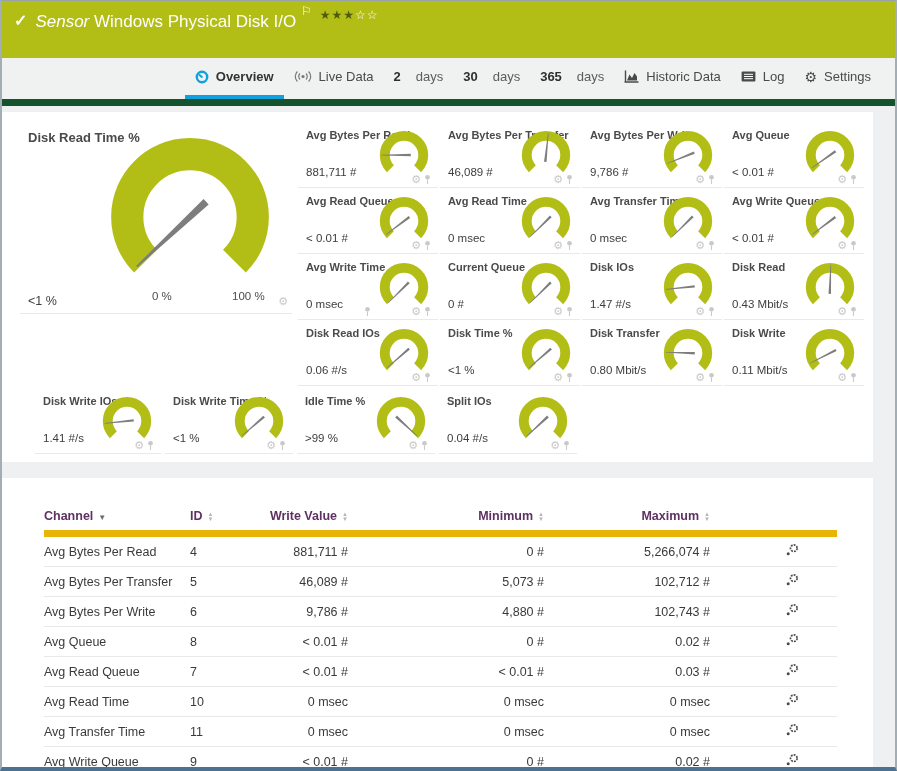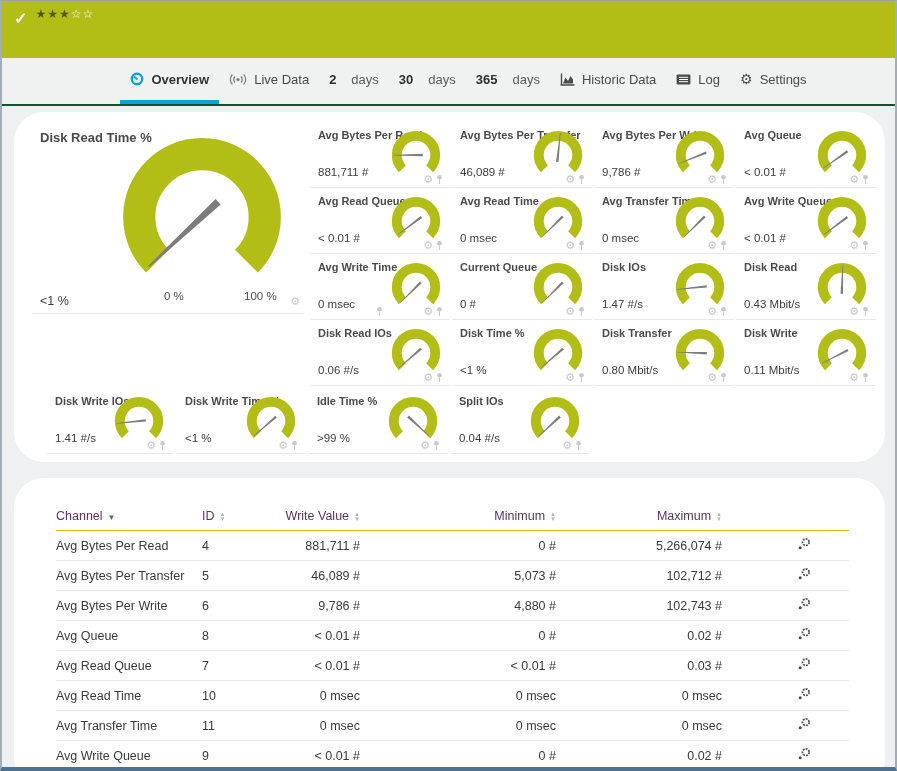--- a/index.html
+++ b/index.html
@@ -16,31 +16,31 @@
          background: var(--green); color: #fff; padding: 8px 12px 0 12px; }
   .hdr-row1 { display: flex; align-items: center; gap: 8px; font-size: 17px; }
   .hdr-check { font-size: 16px; font-weight: bold; }
   .hdr-kind { font-style: italic; }
   .hdr-flag { font-size: 12px; vertical-align: super; position: relative; top: -5px; }
   .hdr-stars { font-size: 12px; letter-spacing: 1px; position: relative; top: -5px; }
   .star-f { color: #4f5a10; } .star-e { color: #ffffff; }
   .hdr-status { margin: 3px 0 0 34px; font-size: 11px; font-weight: bold; color: #57600a; }
   
   .tabs { position: absolute; top: 57px; left: 0; right: 0; height: 48px;
-          background: #f0f1f1; border-bottom: 2px solid #14532d;
-          display: flex; align-items: stretch; justify-content: center;
+          background: #f0f1f1; border-bottom: 7px solid #14532d;
+          display: flex; align-items: stretch; justify-content: flex-end;
           padding: 0 14px 0 54px; }
   .tab { display: flex; align-items: center; gap: 7px; font-size: 13px; color: #4a4a4a;
          border-bottom: 4px solid transparent; padding: 0 10px; cursor: pointer; }
   .tab .num { font-weight: bold; color: #2e2e2e; }
   .tab .lbl-soft { color: #5c5c5c; margin-left: 8px; }
   .tab.active { border-bottom-color: var(--blue); font-weight: bold; color: #333; }
   .tab .glyph { font-size: 14px; color: #4a4a4a; line-height: 1; }
   
-  .card { position: absolute; left: 12px; width: 871px; background: #fff; border-radius: 30px; }
+  .card { position: absolute; left: 0; width: 871px; background: #fff; }
   #gauge-card { top: 111px; height: 350px; }
   #table-card { top: 477px; height: 310px; }
   
   .bigcell { position: absolute; left: 18px; top: 10px; width: 272px; height: 192px;
              border-bottom: 1px solid #e9e9e9; }
   .bigcell .blabel { position: absolute; left: 8px; top: 8px; font-size: 13px; font-weight: bold; color: #4a4a4a; }
   .bigcell svg { position: absolute; left: 85px; top: 10px; }
   .bigcell .bval { position: absolute; left: 8px; top: 172px; font-size: 12.5px; color: #3d3d3d; }
   .bscale0 { position: absolute; left: 132px; top: 168px; font-size: 11.5px; color: #4c4c4c; }
   .bscale100 { position: absolute; left: 212px; top: 168px; font-size: 11.5px; color: #4c4c4c; }
@@ -57,39 +57,44 @@
   .glabel { position: absolute; left: 8px; top: 7px; font-size: 11px; font-weight: bold; color: #4a4a4a; white-space: nowrap; }
   .gsvg { position: absolute; right: 8px; top: 7px; }
   .gvalue { position: absolute; left: 8px; bottom: 9px; font-size: 11.5px; color: #3d3d3d; white-space: nowrap; }
   .cellicons { position: absolute; right: 6px; bottom: 2px; display: flex; align-items: center; gap: 2px; }
   .gear-glyph { font-size: 11px; color: #c9c9c9; line-height: 1; cursor: pointer; }
   .garc { stroke: var(--green); }
   .gneedle { fill: #7d7d7d; }
   
   table { border-collapse: collapse; margin: 26px 0 0 42px; font-size: 12.5px; color: #3a3a3a; table-layout: fixed; }
   col.c1{width:146px} col.c2{width:62px} col.c3{width:98px} col.c4{width:196px} col.c5{width:166px} col.c6{width:125px}
-  th { font-weight: normal; color: #5f3163; text-align: left; padding: 5px 2px 7px 0; font-size: 12.5px;
-       border-bottom: 1px solid #eab308; white-space: nowrap; cursor: pointer; }
+  th { font-weight: bold; color: #5f3163; text-align: left; padding: 5px 2px 7px 0; font-size: 12.5px;
+       border-bottom: 7px solid #eab308; white-space: nowrap; cursor: pointer; }
   th.r { text-align: right; }
   td { padding: 6px 2px 6px 0; border-bottom: 1px solid #e8e8e8; white-space: nowrap; }
   td.r { text-align: right; }
   td.ic { text-align: right; padding-right: 38px; }
   .sortstack { display: inline-flex; flex-direction: column; font-size: 6px; color: #b5b5b5;
                line-height: 5px; vertical-align: middle; margin-left: 5px; }
   .sortdesc { font-size: 8px; color: #6b6b6b; margin-left: 5px; }
   .editicon { cursor: pointer; }
 </style>
 </head>
 <body>
 
 <div class="frame">
 
   <div class="hdr">
     <div class="hdr-row1">
       <span class="hdr-check">✓</span>
+      <span>
+        <span class="hdr-kind">Sensor</span>
+        <span>Windows Physical Disk I/O</span>
+        <span class="hdr-flag">⚐</span>
+      </span>
       <span class="hdr-stars"><span class="star-f">★★★</span><span class="star-e">☆☆</span></span>
     </div>
   </div>
 
   <div class="tabs">
     <div class="tab active">
       <svg width="14" height="14" viewBox="0 0 14 14">
         <circle cx="7" cy="7" r="5.2" fill="none" stroke="#0ea1dd" stroke-width="2.4"></circle>
         <line x1="7.4" y1="7.4" x2="4" y2="4.4" stroke="#0ea1dd" stroke-width="2"></line>
       </svg>

